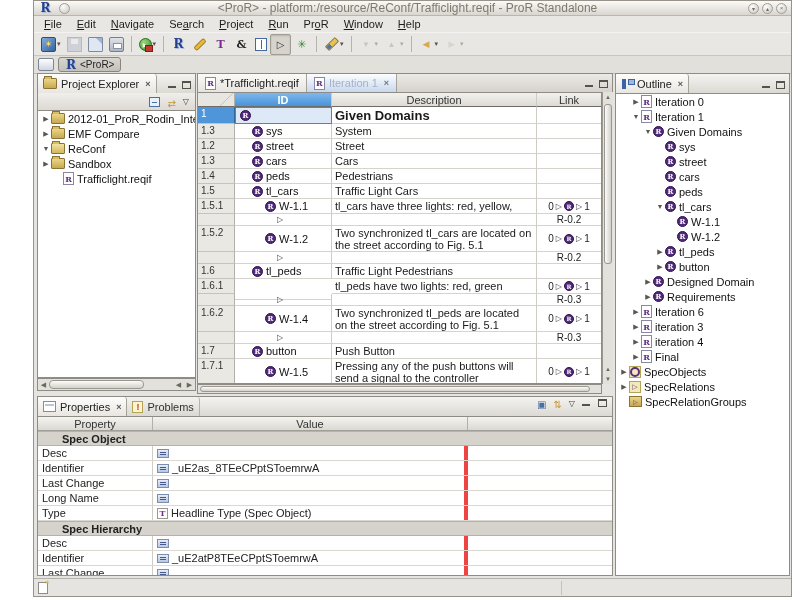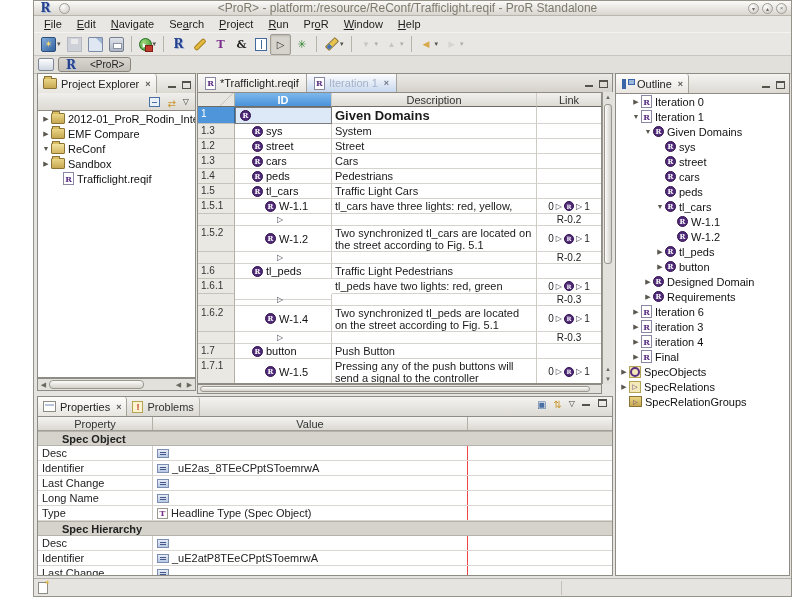--- a/index.html
+++ b/index.html
@@ -44,21 +44,21 @@
   .g-play::before { content:"▷"; font-size:10px; color:#333; }
   .g-gear::before { content:"✳"; font-size:11px; color:#3a8a3a; }
   .g-search::before { content:""; width:12px; height:4px; background:linear-gradient(90deg,#4a77b6 35%,#e9c44c 35%); border:1px solid #8a6f22; transform:rotate(-45deg); border-radius:1px; }
   .g-next-edit::before { content:"▼"; font-size:8px; color:#9a978f; }
   .g-prev-edit::before { content:"▲"; font-size:8px; color:#9a978f; }
   .g-back::before { content:"◀"; font-size:9px; color:#d8a94c; }
   .g-forward::before { content:"▶"; font-size:9px; color:#c2bfb8; }
 
   .perspbar { height:18px; display:flex; align-items:center; gap:4px; padding:0 4px; background:#e2e0db; border-bottom:1px solid #c2bfb8; }
   .persp-switch { width:16px; height:13px; background:linear-gradient(#fdfdfd,#cfd6e2); border:1px solid #7f8795; border-radius:2px; }
-  .persp-tab { display:flex; align-items:center; gap:13px; height:15px; padding:0 6px; font-size:10px; color:#222; background:linear-gradient(#d9d6d0,#c4c1ba); border:1px solid #8a867e; border-radius:3px; }
+  .persp-tab { display:flex; align-items:center; gap:3px; height:15px; padding:0 6px; font-size:10px; color:#222; background:linear-gradient(#d9d6d0,#c4c1ba); border:1px solid #8a867e; border-radius:3px; }
 
   
   .panel { position:absolute; }
   .vhead { height:20px; display:flex; align-items:flex-end; background:linear-gradient(#f4f3f0,#dcd9d3); border:1px solid #8f8c85; border-bottom:none; }
   .vtab { display:flex; align-items:center; gap:4px; height:19px; padding:0 5px; font-size:11px; color:#222; background:linear-gradient(#fdfdfc,#e9e6e1); border-right:1px solid #a5a29a; border-top-right-radius:3px; }
   .vtab.inactive { background:transparent; border-right:1px solid #b5b2ab; color:#333; }
   .vclose { font-size:9px; color:#555; font-weight:bold; margin-left:2px; }
   .vctrl { margin-left:auto; display:flex; align-items:center; gap:5px; padding:0 4px 4px 0; }
   .icmin { width:9px; height:8px; position:relative; }
   .icmin::after { content:""; position:absolute; left:0; bottom:1px; width:8px; height:2px; background:#55524c; }
@@ -132,21 +132,21 @@
   .tri { font-size:8px; color:#44414e; }
   .relrow .c-id { padding-left:42px !important; }
   .relrow .c-link { font-size:10px; }
   .lnk-ic { width:10px; height:10px; border-radius:50%; background:#4f2a78; border:1px solid #31114e; flex:none; display:flex; align-items:center; justify-content:center; }
   .lnk-ic::after { content:"R"; font:bold 6px "DejaVu Serif",serif; color:#fff; }
 
   
   .ptable { position:absolute; left:0; right:0; top:20px; bottom:0; background:#fff; border:1px solid #8f8c85; overflow:hidden; }
   .prow { display:flex; height:15px; border-bottom:1px solid #dbd8d3; }
   .prow .pc1 { width:115px; flex:none; border-right:1px solid #cfccc6; font-size:11px; color:#222; padding:1px 4px; }
-  .prow .pc2 { width:315px; flex:none; border-right:1px solid #ef4444; font-size:11px; color:#222; padding:1px 4px; display:flex; align-items:center; gap:3px; }
+  .prow .pc2 { width:315px; flex:none; border-right:4px solid #ef4444; font-size:11px; color:#222; padding:1px 4px; display:flex; align-items:center; gap:3px; }
   .prow.phdr { height:14px; background:linear-gradient(#f4f3f0,#dcd9d3); border-bottom:1px solid #a29f98; }
   .prow.phdr .pc1, .prow.phdr .pc2 { text-align:center; justify-content:center; display:flex; align-items:center; color:#333; border-right:1px solid #b3b0a8; padding:0; }
   .prow.psec { background:#d6d3cd; border-top:1px solid #b5b2ab; border-bottom:1px solid #b5b2ab; }
   .prow.psec .pc1 { font-weight:bold; border-right:none; width:430px;padding-left:24px; }
   .fe { width:12px; height:9px; background:linear-gradient(#e6ecf6,#b7c7e3); border:1px solid #7d8db0; flex:none; position:relative; }
   .fe::after { content:""; position:absolute; left:2px; top:2px; width:6px; height:1px; background:#46598a; box-shadow:0 2px 0 #46598a; }
   .fe-type { width:11px; height:11px; border:1px solid #9a978f; background:#fff; flex:none; display:flex; align-items:center; justify-content:center; font:bold 8px "DejaVu Serif",serif; color:#7b2d8b; }
   .ptools { display:flex; align-items:center; gap:7px; margin-left:auto; padding:0 5px 4px 0; }
   .ic-pin::before { content:"▣"; font-size:10px; color:#4a6fa5; }
   .ic-sort::before { content:"⇅"; font-size:10px; color:#c9952c; }

